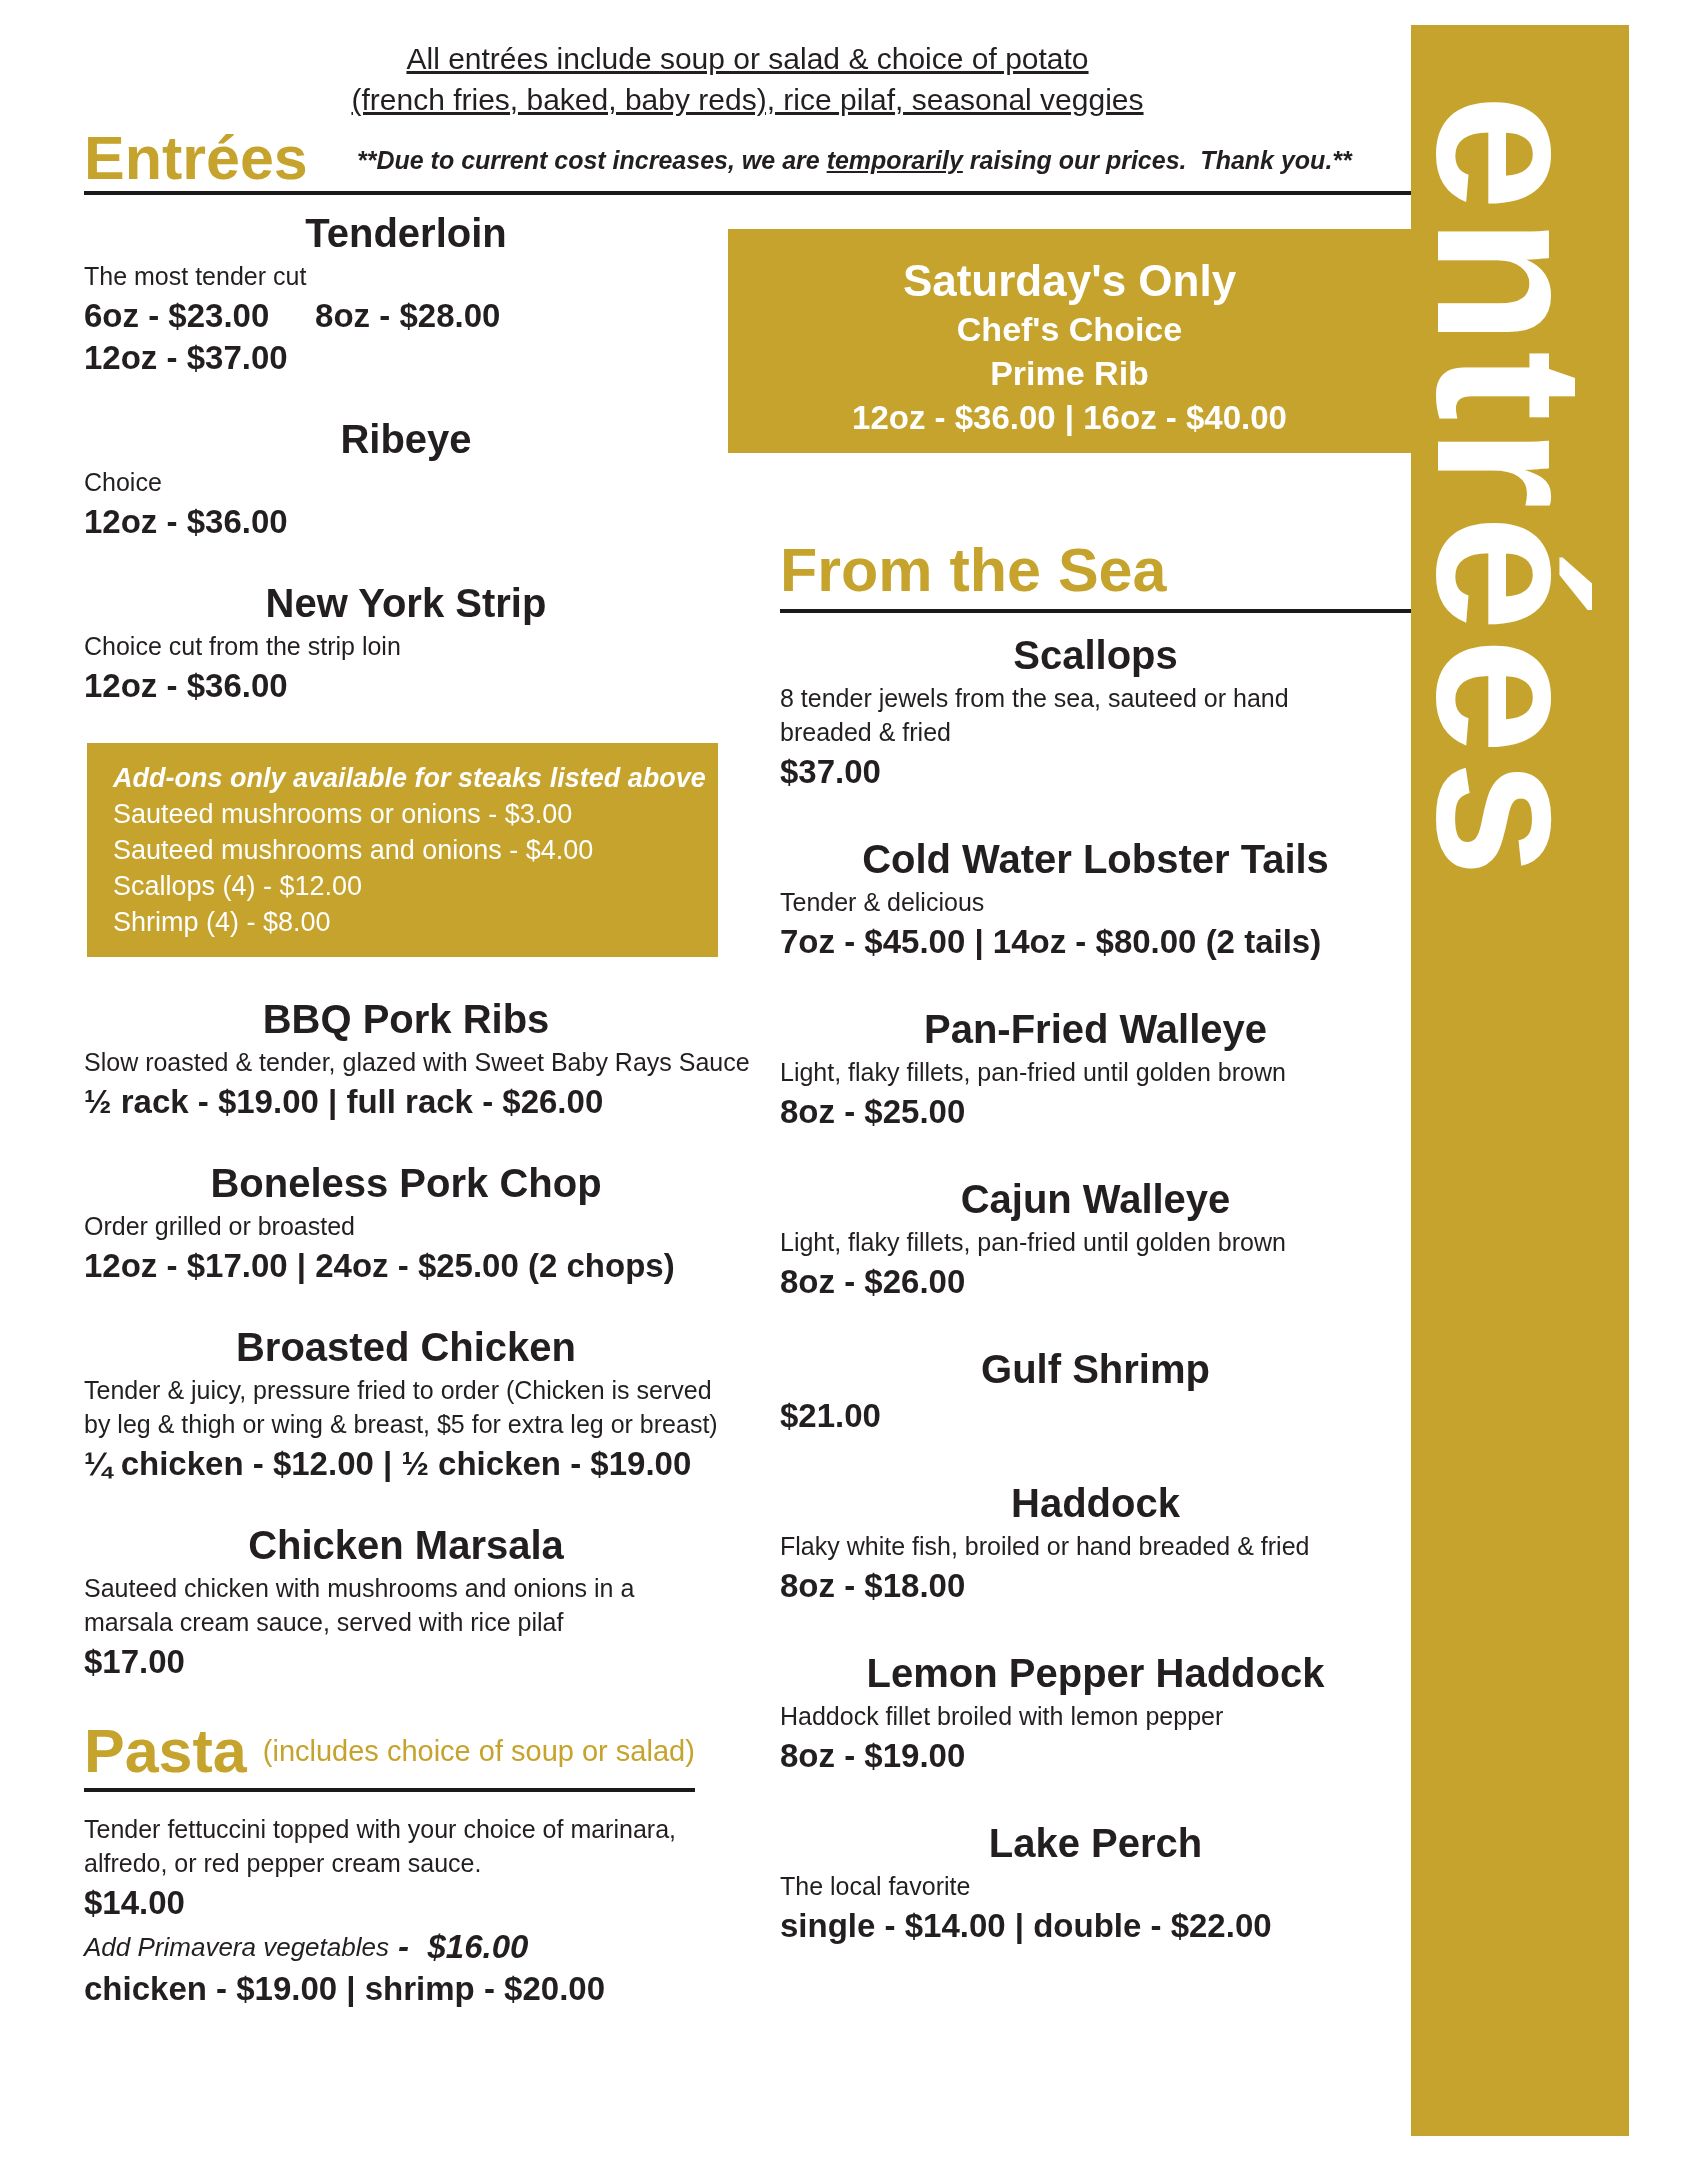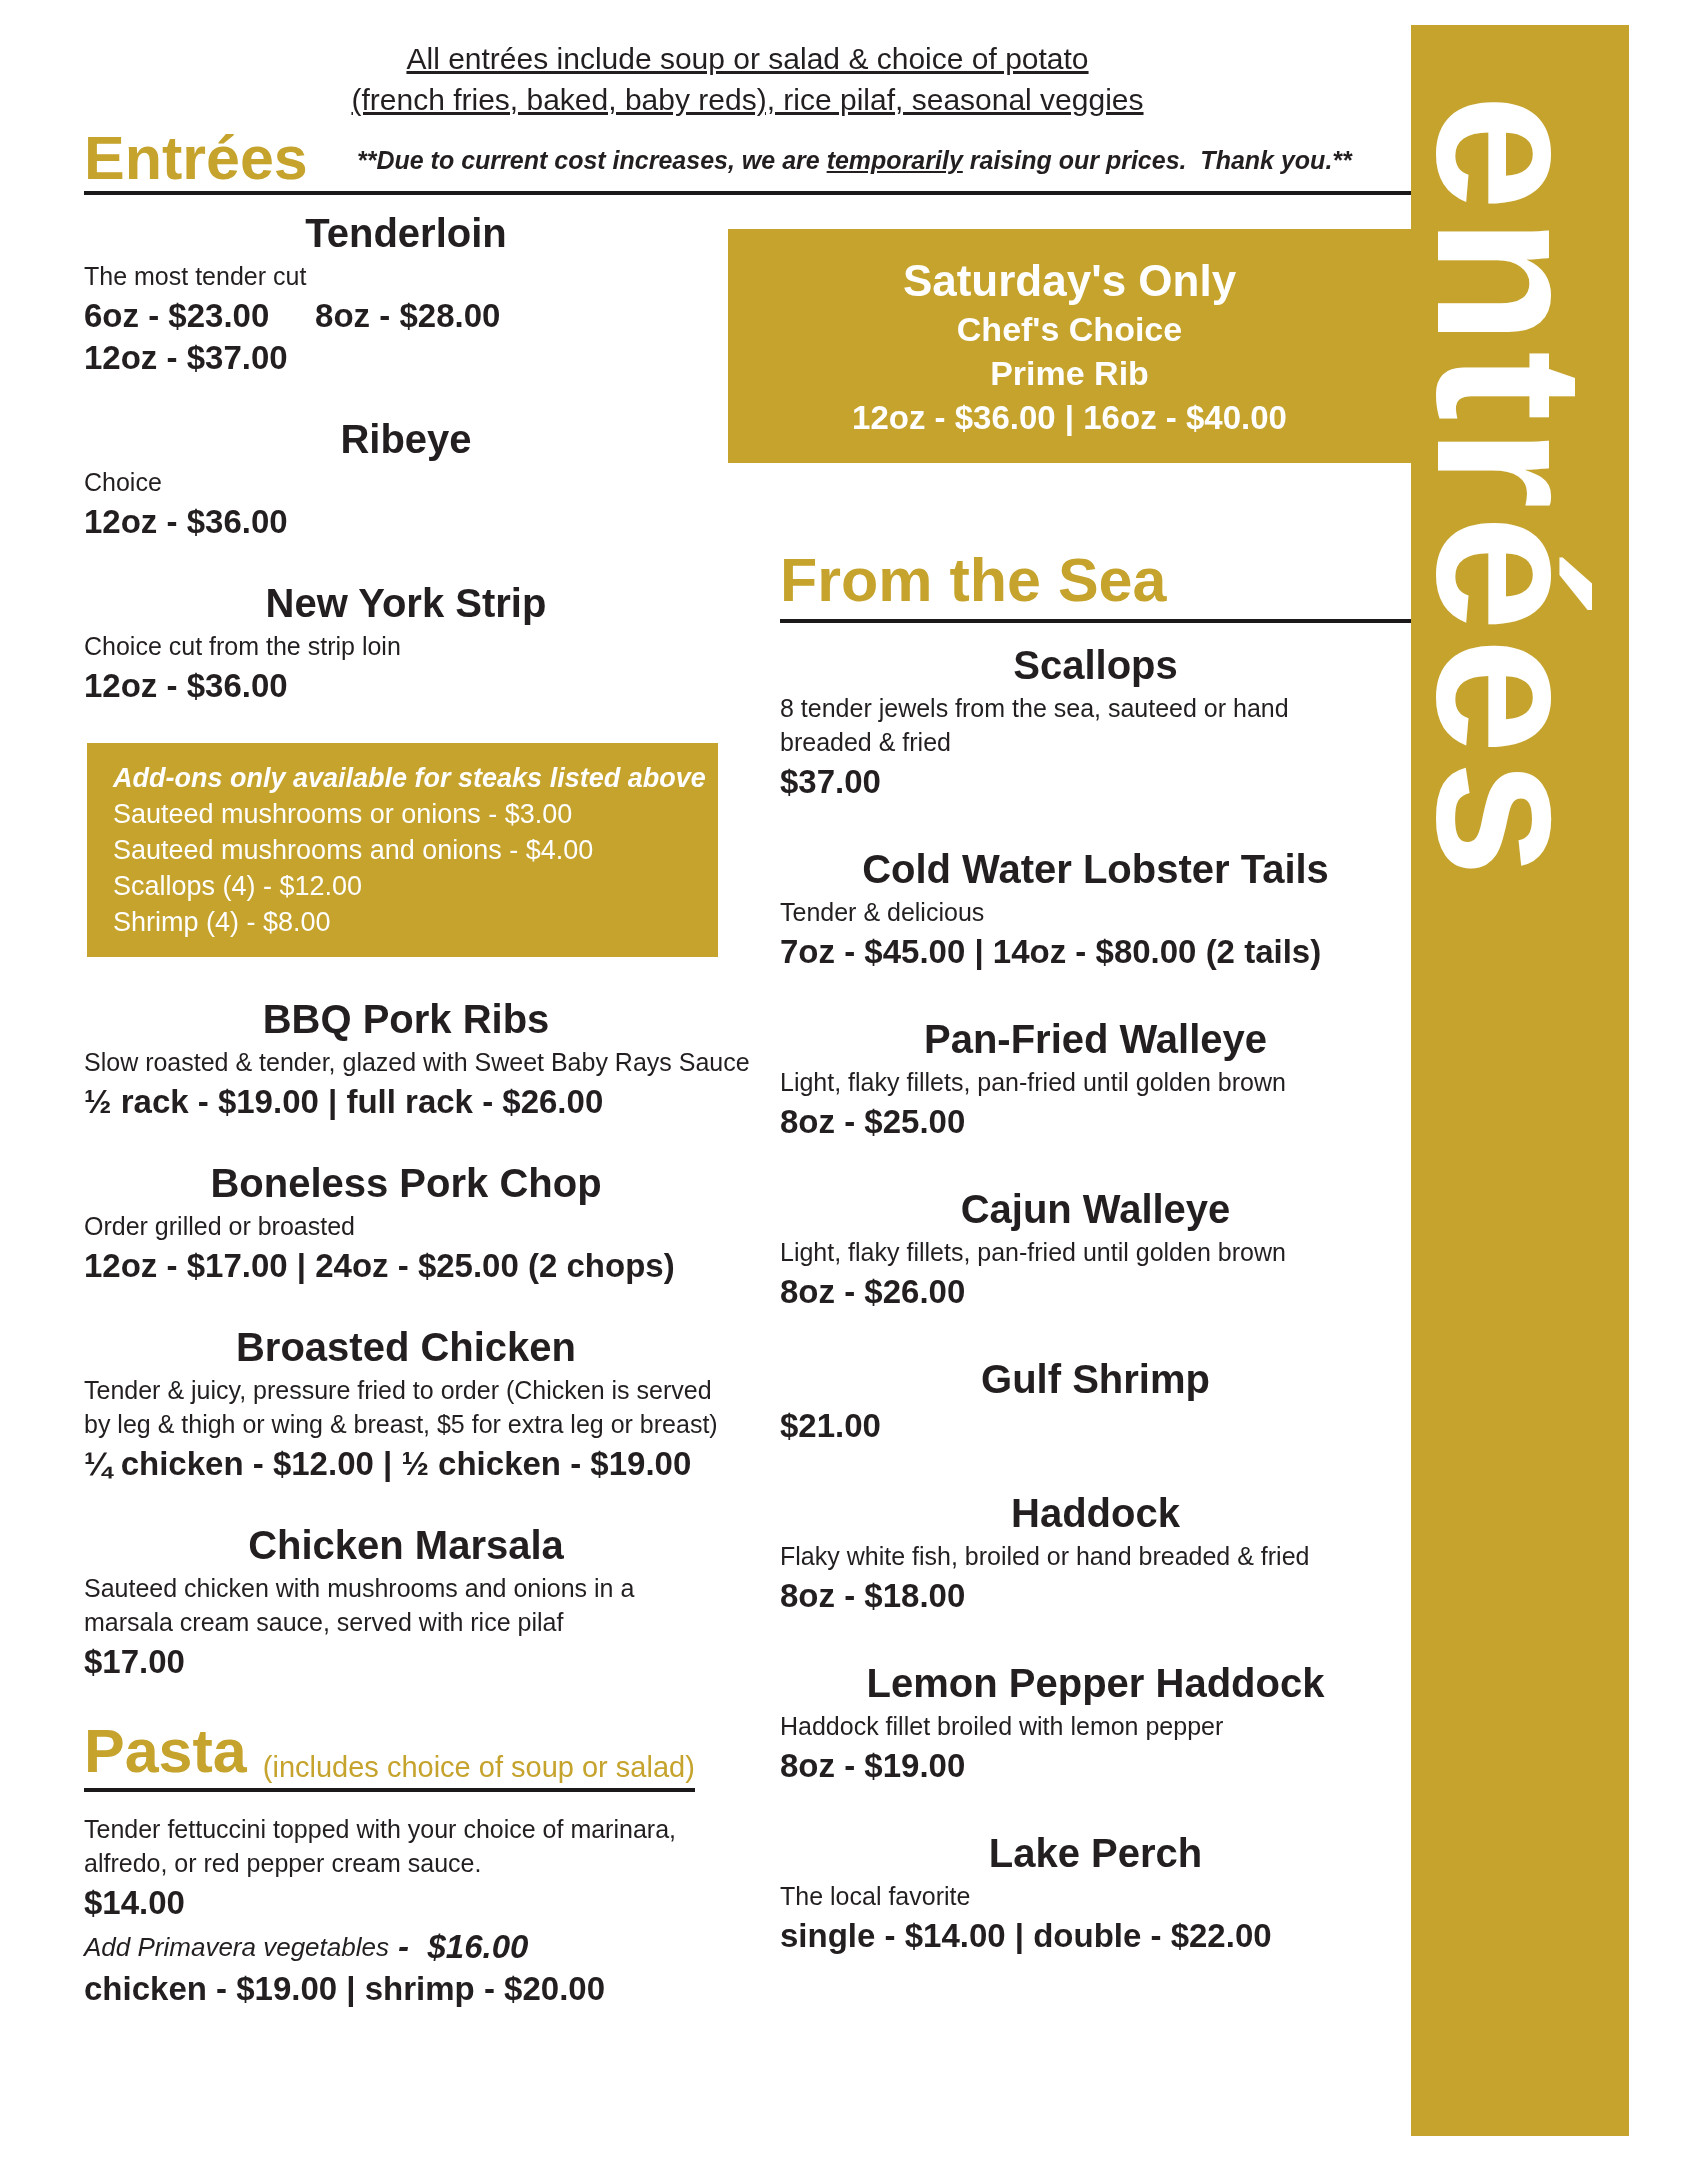--- a/index.html
+++ b/index.html
@@ -59,35 +59,35 @@
     width:631px;box-sizing:border-box;
     margin:6px 0 38px 3px;
     padding:17px 10px 17px 26px;
   }
   .addons-title{font-size:27px;line-height:36px;font-weight:bold;font-style:italic;white-space:nowrap;}
   .addons-lines{font-size:27px;line-height:36px;white-space:nowrap;}
 
   
   .saturday-box{
     background:var(--gold);color:#ffffff;text-align:center;
-    margin-top:34px;padding:25px 0 23px;
+    margin-top:34px;padding:25px 0 13px;
   }
   .sat-line1{font-size:44px;line-height:53px;font-weight:bold;}
   .sat-line2,.sat-line3{font-size:34px;line-height:44px;font-weight:bold;}
   .sat-line4{font-size:33px;line-height:45px;font-weight:bold;}
 
   
   .sea-inner{padding-left:52px;}
   .sea-heading-wrap{margin-top:85px;}
   .sea-rule{margin-top:6px;margin-bottom:18px;}
   .sea-inner .item{margin-bottom:42px;}
 
   
   .pasta{margin-top:4px;}
-  .pasta-head-row{display:flex;align-items:flex-end;}
+  .pasta-head-row{display:flex;align-items:center;}
   .pasta-sub{color:var(--gold);font-size:29px;font-weight:400;margin-left:16px;white-space:nowrap;}
   .pasta-rule{width:611px;margin-top:4px;margin-bottom:20px;}
   .pasta-addon-row{display:flex;align-items:center;white-space:nowrap;margin-top:4px;font-style:italic;}
   .pasta-addon-label{font-size:26px;font-weight:400;}
   .pasta-addon-price{font-size:33px;font-weight:bold;}
 </style>
 </head>
 <body>
 
 <div class="page">

